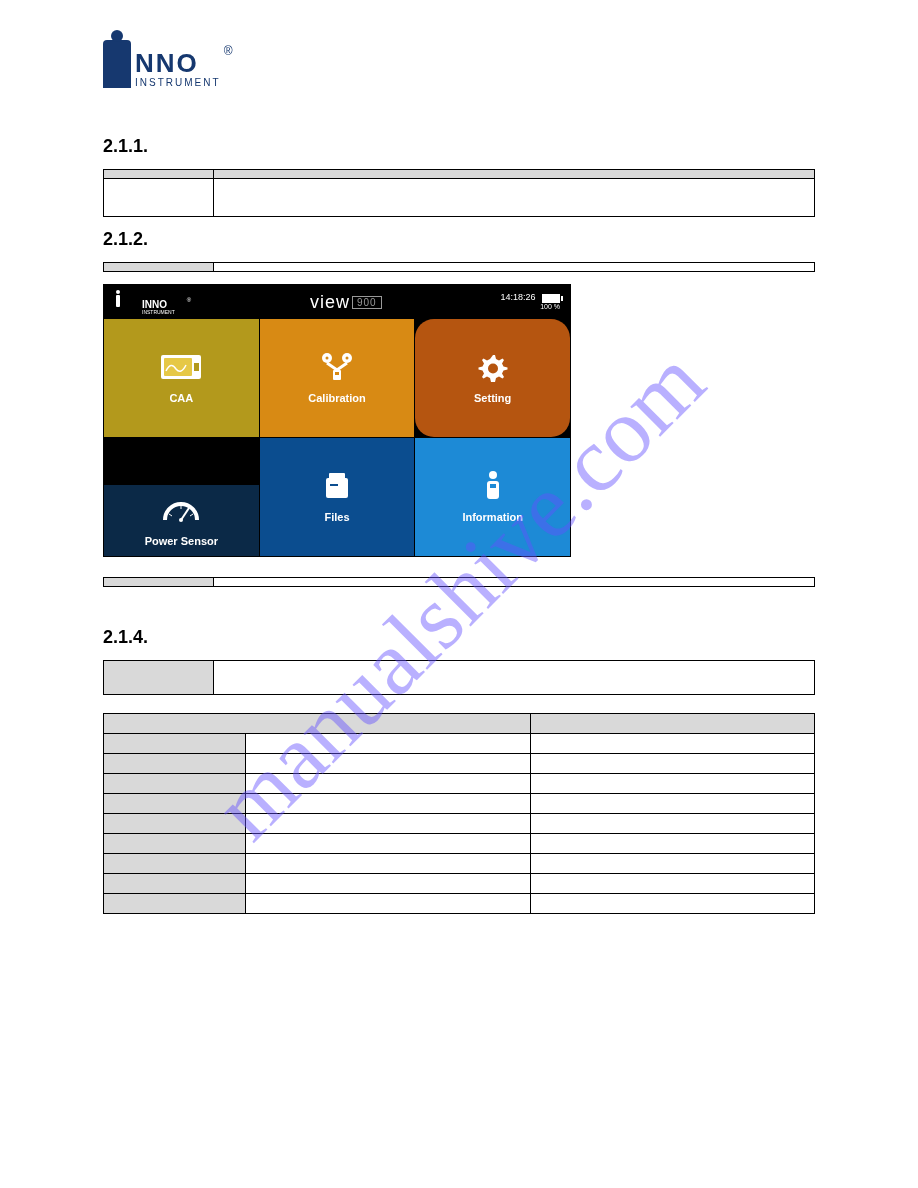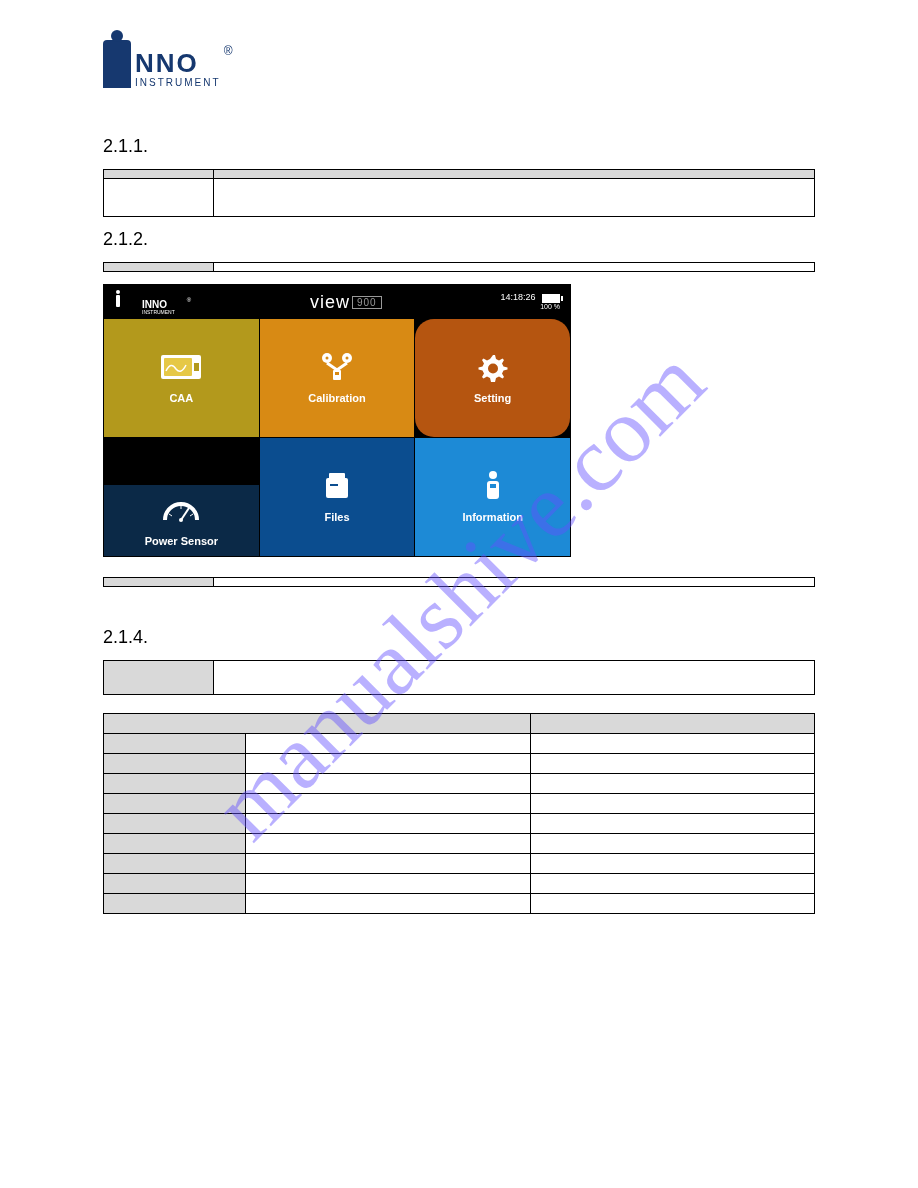--- a/index.html
+++ b/index.html
@@ -25,21 +25,21 @@
     font-weight: 400;
   }
   .page { padding: 40px 103px 0 103px; position: relative; z-index: 10; }
   .logo-row { display: flex; align-items: flex-end; gap: 2px; margin-bottom: 48px; position: relative; }
   .logo-i { width: 28px; height: 48px; background: #16386f; border-radius: 4px 4px 0 0; position: relative; }
   .logo-dot { position: absolute; top: -10px; left: 8px; width: 12px; height: 12px; border-radius: 50%; background: #16386f; }
   .logo-text { display: flex; flex-direction: column; margin-left: 2px; }
   .logo-top { font-weight: 900; color: #16386f; font-size: 26px; letter-spacing: 2px; line-height: 1; font-family: Arial, sans-serif; }
   .logo-bot { font-size: 10px; letter-spacing: 2px; color: #16386f; line-height: 1; margin-top: 2px; }
   .logo-r { position: absolute; top: -6px; right: -12px; font-size: 12px; color: #16386f; }
-  .sec-h { font-weight: 400; font-size: 18px; margin: 12px 0; color: #000; }
+  .sec-h { font-weight: 700; font-size: 18px; margin: 12px 0; color: #000; }
   table.box { border-collapse: collapse; width: 100%; margin-bottom: 12px; }
   table.box td, table.box th { border: 1px solid #000; padding: 4px 6px; background: #fff; }
   table.box .hdr { background: #d9d9d9; }
   .t1 td:first-child { width: 110px; }
   .t1 tr:nth-child(2) td { height: 38px; }
   .t2 td:first-child { width: 110px; }
   .t3 td:first-child { width: 110px; }
   .t4 td:first-child { width: 110px; }
   .screenshot {
     width: 468px;

